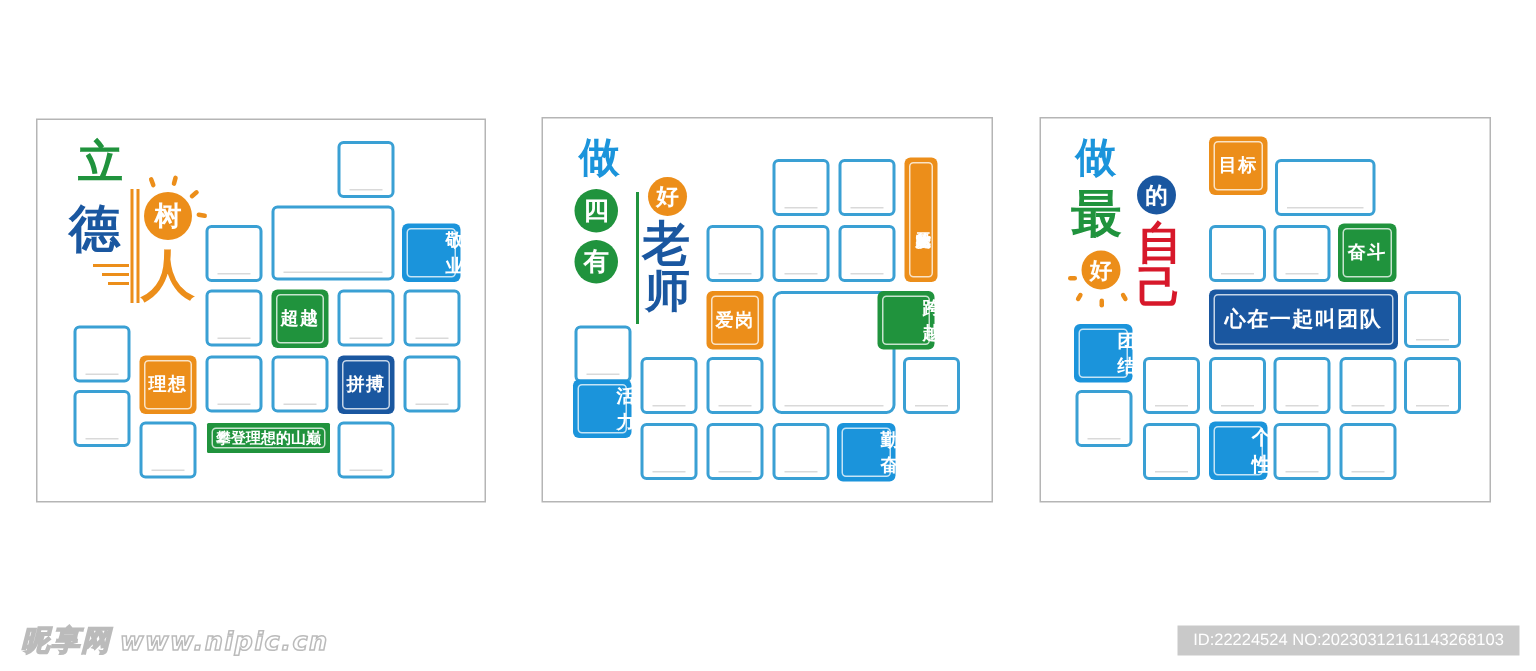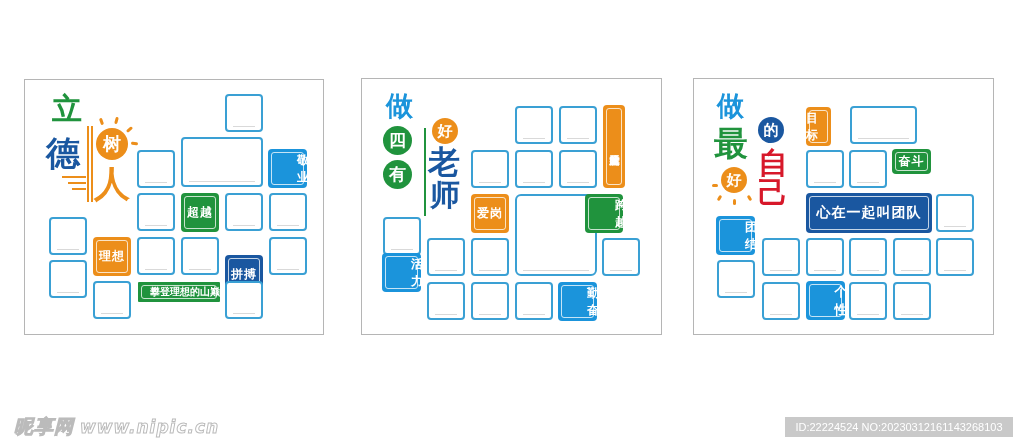--- a/index.html
+++ b/index.html
@@ -58,27 +58,27 @@
 <div class="tile" style="left:269px;top:193px;"></div>
 
 <div class="tile" style="left:49px;top:217px;"></div>
 <div class="tile" style="left:49px;top:260px;"></div>
 
 <div class="label orange" style="left:93px;top:237px;width:38px;height:39px;">
     <span>理想</span>
   </div>
 <div class="tile" style="left:137px;top:237px;"></div>
 <div class="tile" style="left:181px;top:237px;"></div>
-<div class="label navy" style="left:225px;top:255px;width:38px;height:39px;">
+<div class="label navy" style="left:225px;top:237px;width:38px;height:39px;">
     <span>拼搏</span>
   </div>
 <div class="tile" style="left:269px;top:237px;"></div>
 
 <div class="tile" style="left:93px;top:281px;"></div>
-<div class="label green" style="left:138px;top:282px;width:82px;height:20px;border-radius:1px;font-size:10px;letter-spacing:0;justify-content:flex-end;">
+<div class="label green" style="left:138px;top:282px;width:82px;height:20px;border-radius:1px;font-size:10px;letter-spacing:0;">
     <span>攀登理想的山巅</span>
   </div>
 <div class="tile" style="left:225px;top:281px;"></div>
 
 <div class="panel" style="left:361px;top:78px;width:301px;height:257px;"></div>
 
 <div class="big" style="left:386px;top:92px;font-size:27px;color:#1b94db;">做</div>
 <div class="circle" style="left:383px;top:126px;width:29px;height:29px;background:#20933d;font-size:17px;">四</div>
 <div class="circle" style="left:383px;top:160px;width:29px;height:29px;background:#20933d;font-size:17px;">有</div>
 <div class="vline" style="left:424px;top:128px;height:88px;background:#20933d;"></div>
@@ -126,28 +126,28 @@
 <div class="big" style="left:714px;top:126px;font-size:34px;color:#20933d;">最</div>
 <div class="circle" style="left:721px;top:167px;width:26px;height:26px;background:#ec8e1a;font-size:15px;">好</div>
 <div class="ray" style="left:712px;top:184px;width:6px;height:3px;"></div>
 <div class="ray" style="left:718px;top:195px;width:3px;height:6px;transform:rotate(30deg);"></div>
 <div class="ray" style="left:733px;top:199px;width:3px;height:6px;"></div>
 <div class="ray" style="left:748px;top:195px;width:3px;height:6px;transform:rotate(-30deg);"></div>
 <div class="circle" style="left:758px;top:117px;width:26px;height:26px;background:#1a57a0;font-size:15px;">的</div>
 <div class="big" style="left:758px;top:148px;font-size:30px;color:#d7182a;">自</div>
 <div class="big" style="left:758px;top:178px;font-size:30px;color:#d7182a;">己</div>
 
-<div class="label orange" style="left:806px;top:107px;width:25px;height:39px;">
+<div class="label orange" style="left:806px;top:91px;width:39px;height:39px;">
     <span>目标</span>
   </div>
 <div class="tile" style="left:850px;top:106px;width:67px;height:38px;"></div>
 
 <div class="tile" style="left:806px;top:150px;"></div>
 <div class="tile" style="left:849px;top:150px;"></div>
-<div class="label green" style="left:892px;top:149px;width:39px;height:25px;">
+<div class="label green" style="left:892px;top:149px;width:39px;height:39px;">
     <span>奋斗</span>
   </div>
 
 <div class="label navy" style="left:806px;top:193px;width:126px;height:40px;font-size:14px;text-align:center;">
     <span>心在一起叫团队</span>
   </div>
 <div class="tile" style="left:936px;top:194px;"></div>
 <div class="label blue" style="left:716px;top:216px;width:39px;height:39px;">
     <span>团结</span>
   </div>

